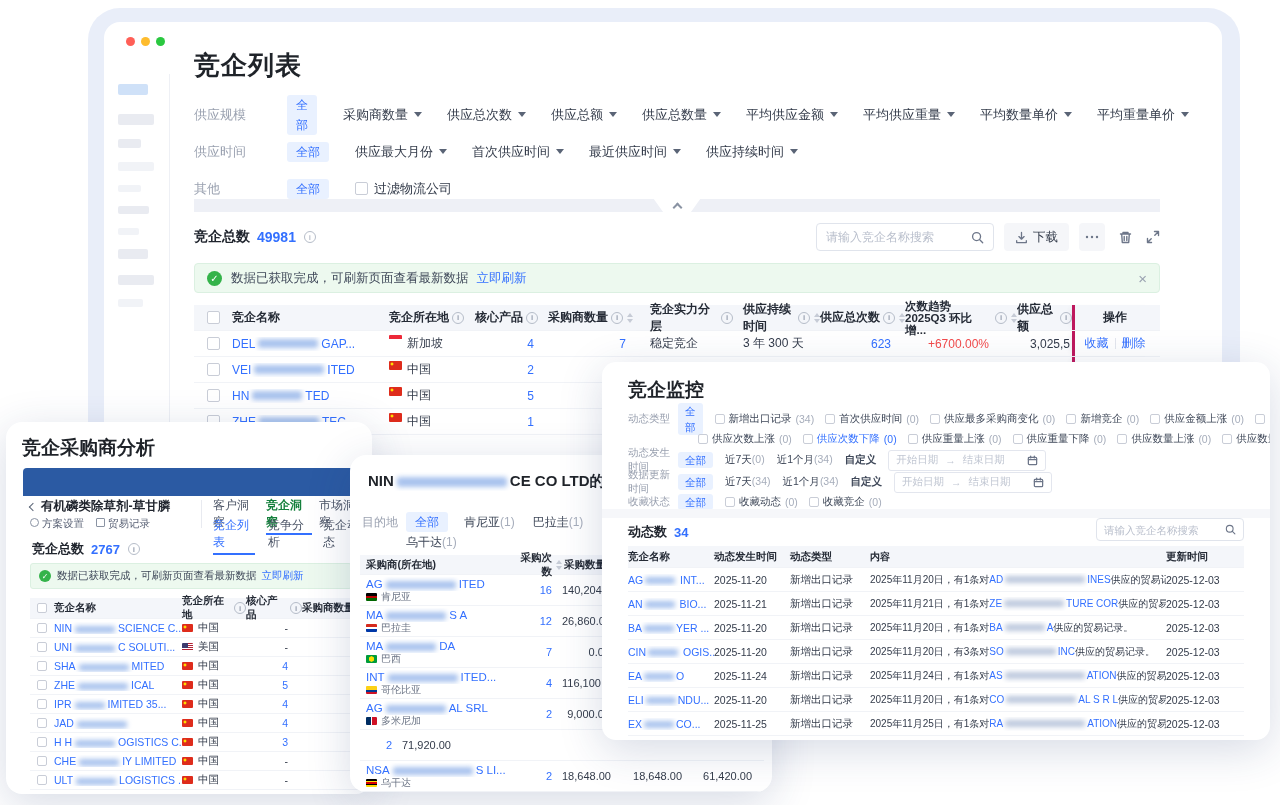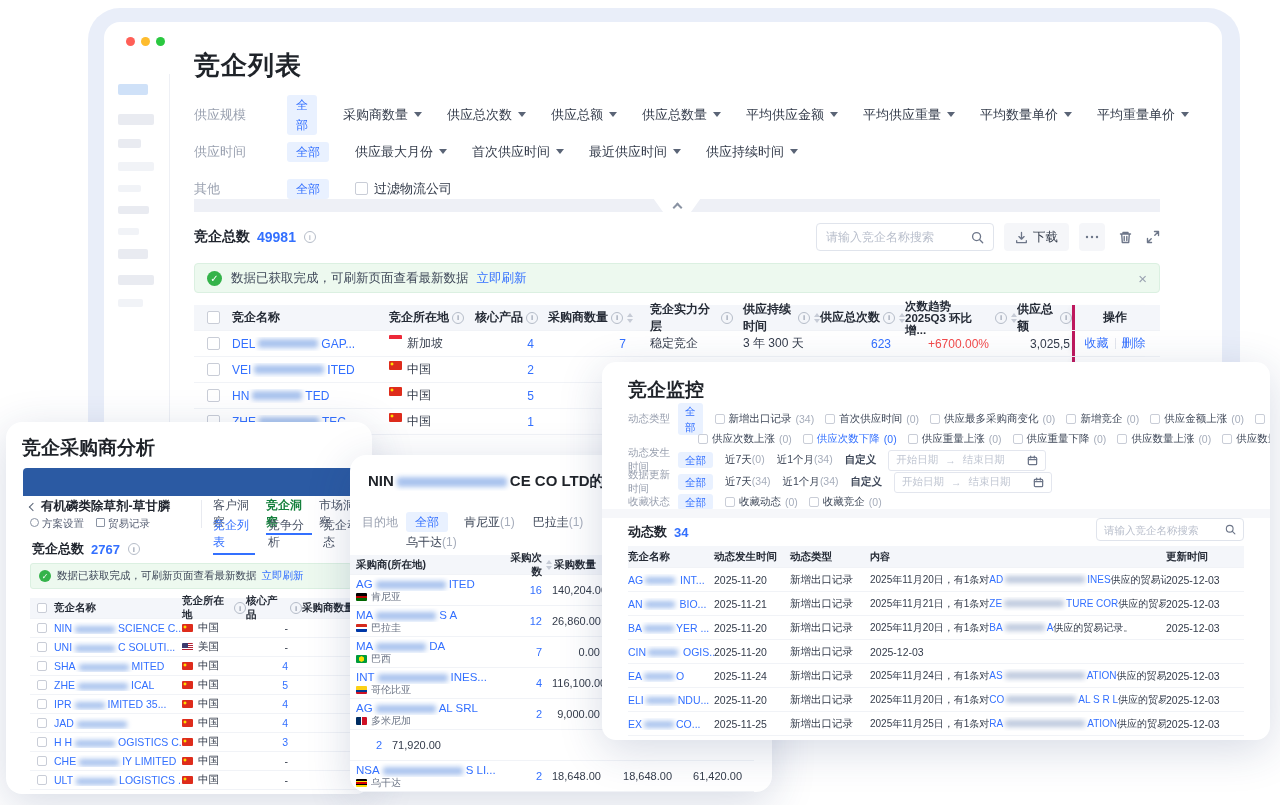--- a/index.html
+++ b/index.html
@@ -140,21 +140,21 @@
 
   
   #purchase{left:350px;top:455px;width:422px;height:337px;border-radius:16px;z-index:20;overflow:hidden;}
   #purchase h2{position:absolute;left:18px;top:17px;font-size:15px;color:#1f2329;white-space:nowrap;overflow:hidden;width:400px;}
   #purchase h2 .rb{height:10px;}
   .p-dest{position:absolute;left:12px;top:57px;display:flex;align-items:center;font-size:12px;}
   .p-dest2{position:absolute;left:56px;top:79px;display:flex;font-size:12px;}
   .p-dest .flabel{width:44px;}
   .p-dest .chip{margin-right:16px;}
   .ditem{margin-right:18px;color:#3f4859;cursor:pointer;white-space:nowrap;}
-  .p-table{position:absolute;left:0;top:100px;width:404px;}
+  .p-table{position:absolute;left:10px;top:100px;width:404px;}
   .p-table .tr.th{height:20px;font-size:10.5px;}
   .p-table .prow{display:flex;align-items:center;height:31px;border-bottom:1px solid #f1f3f7;}
   .pc1{width:160px;flex-shrink:0;padding-left:6px;}
   .pc2{width:42px;flex-shrink:0;}
   .pc3{width:58px;flex-shrink:0;}
   .pc4{width:72px;flex-shrink:0;}
   .pc5{width:70px;flex-shrink:0;}
   .pn1{font-size:11.5px;color:#3370ff;line-height:14px;white-space:nowrap;overflow:hidden;}
   .pn2{font-size:10px;color:#6b7485;line-height:12px;display:flex;align-items:center;}
   .p-table .flag{width:11px;height:8px;margin-right:4px;}
@@ -784,21 +784,21 @@
           </div>
         <div class="pc4">
             <span class="pnum"></span>
           </div>
         <div class="pc5">
             <span class="pnum"></span>
           </div>
       </div>
       <div class="prow tr">
         <div class="pc1">
-            <div class="pn1"><span>INT</span><span class="rb rw70"></span><span>INES...</span></div>
+            <div class="pn1"><span>INT</span><span class="rb rw70"></span><span>ITED...</span></div>
             <div class="pn2">
               <span class="flag flag-co"></span>
               <span>哥伦比亚</span>
             </div>
           </div>
         <div class="pc2">
             <span class="pnum link">4</span>
           </div>
         <div class="pc3">
             <span class="pnum">116,100.00</span>
@@ -1029,20 +1029,21 @@
         <div class="nc1 ell"><span class="link">BA</span><span class="rb rw30"></span><span class="link">YER ...</span></div>
         <div class="nc2">2025-11-20</div>
         <div class="nc3">新增出口记录</div>
         <div class="nc4 ell"><span>2025年11月20日，有1条对</span><span class="link">BA</span><span class="rb gy rw40"></span><span class="link">A</span><span>供应的贸易记录。</span></div>
         <div class="nc5">2025-12-03</div>
       </div>
       <div class="tr">
         <div class="nc1 ell"><span class="link">CIN</span><span class="rb rw30"></span><span class="link"> OGIS...</span></div>
         <div class="nc2">2025-11-20</div>
         <div class="nc3">新增出口记录</div>
+        <div class="nc4 ell"><span>2025年11月20日，有3条对</span><span class="link">SO</span><span class="rb gy rw50"></span><span class="link">INC</span><span>供应的贸易记录。</span></div>
         <div class="nc5">2025-12-03</div>
       </div>
       <div class="tr">
         <div class="nc1 ell"><span class="link">EA</span><span class="rb rw30"></span><span class="link">O</span></div>
         <div class="nc2">2025-11-24</div>
         <div class="nc3">新增出口记录</div>
         <div class="nc4 ell"><span>2025年11月24日，有1条对</span><span class="link">AS</span><span class="rb gy rw80"></span><span class="link">ATION</span><span>供应的贸易记录。</span></div>
         <div class="nc5">2025-12-03</div>
       </div>
       <div class="tr">

